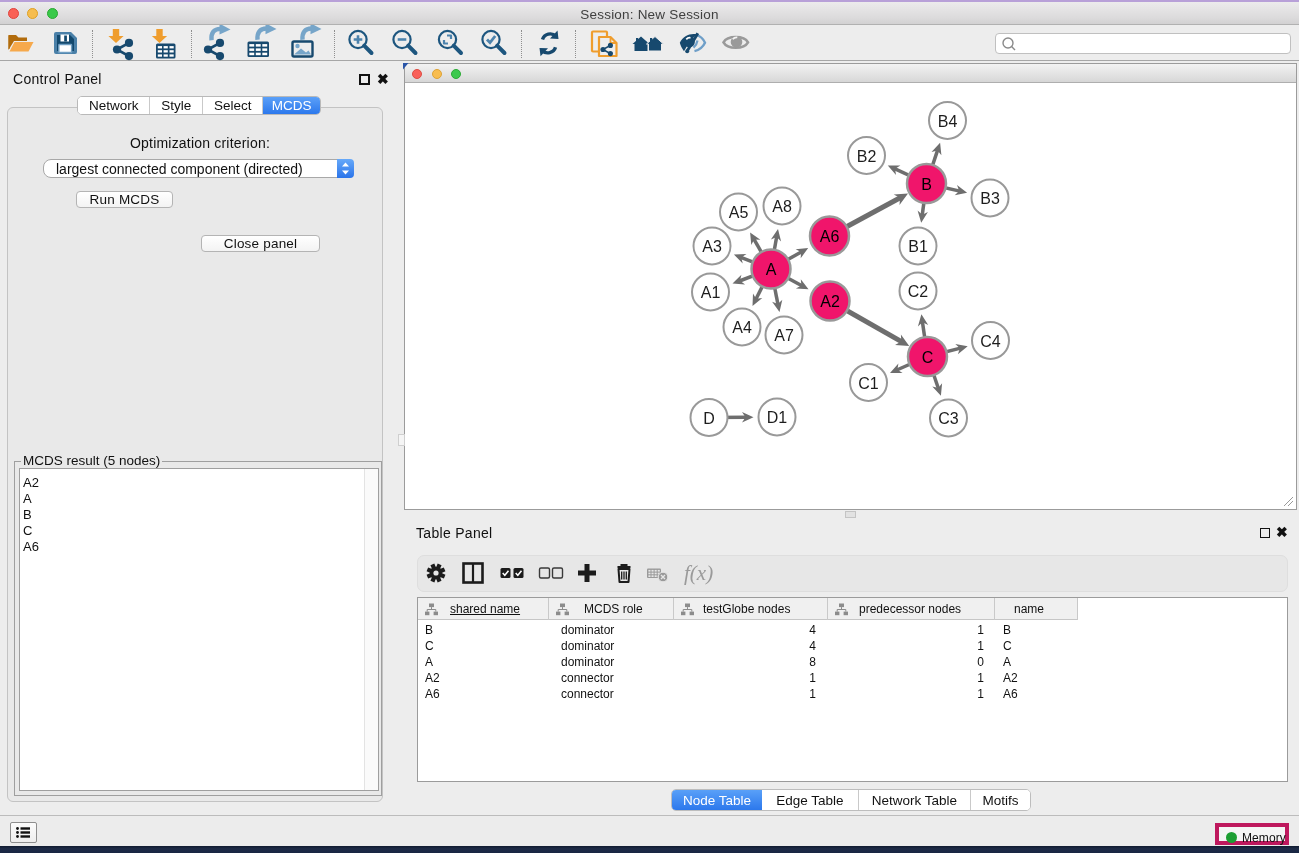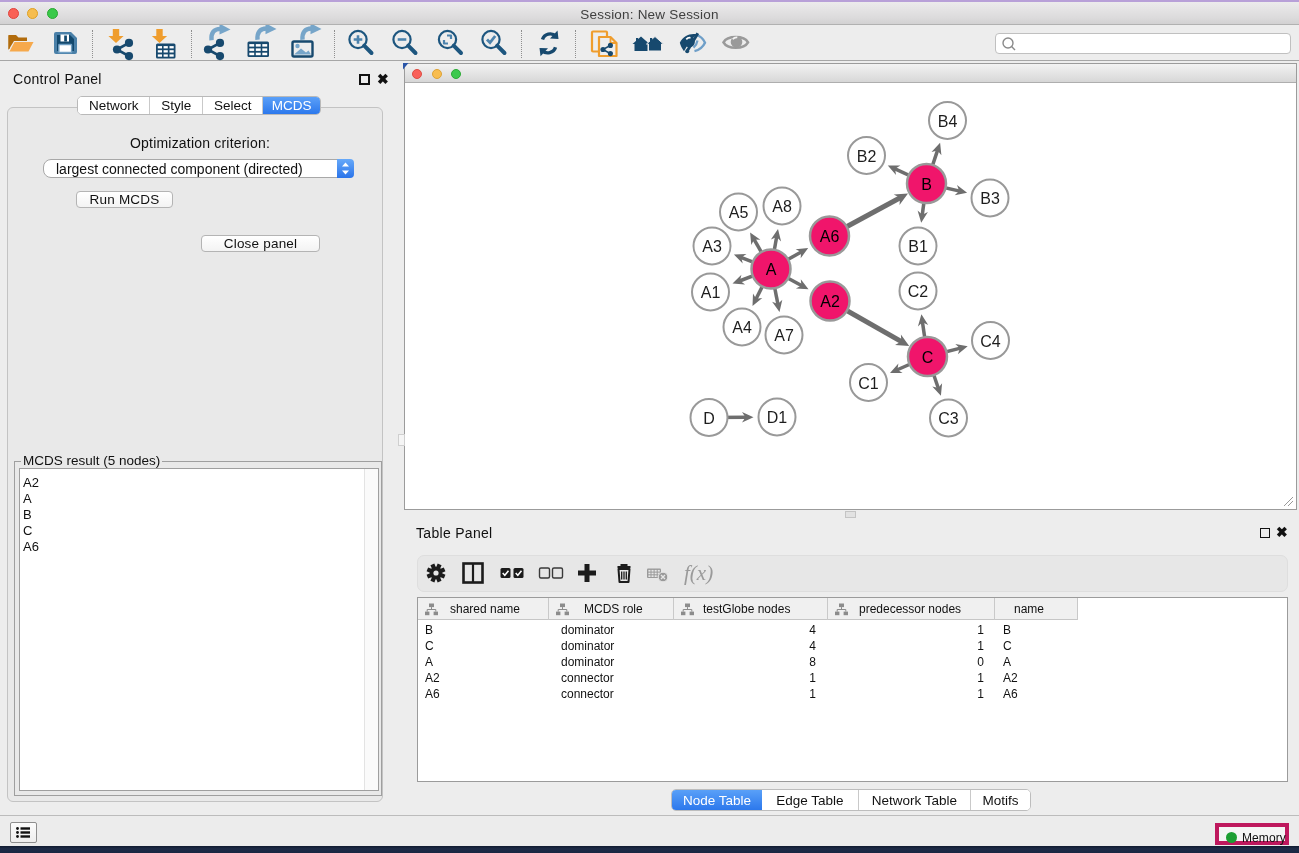--- a/index.html
+++ b/index.html
@@ -412,21 +412,21 @@
         <rect x="1" y="8.6" width="4.4" height="3.6" fill="#8c8c8c"></rect>
         <rect x="9.6" y="8.6" width="4.4" height="3.6" fill="#8c8c8c"></rect>
         <path d="M7.5,4.1 V6.5 M3.2,8.6 V6.5 H11.8 V8.6" fill="none" stroke="#8c8c8c" stroke-width="1"></path>
       </svg>
       <svg style="position:absolute; left:416px; top:4.5px;" width="15" height="13" viewBox="0 0 15 13">
         <rect x="5" y="0.5" width="5" height="3.6" fill="#8c8c8c"></rect>
         <rect x="1" y="8.6" width="4.4" height="3.6" fill="#8c8c8c"></rect>
         <rect x="9.6" y="8.6" width="4.4" height="3.6" fill="#8c8c8c"></rect>
         <path d="M7.5,4.1 V6.5 M3.2,8.6 V6.5 H11.8 V8.6" fill="none" stroke="#8c8c8c" stroke-width="1"></path>
       </svg>
-      <span class="hlabel" style="left:32px;">shared name</span>
+      <span class="hlabel" style="left:32px;text-decoration:underline;">shared name</span>
       <span class="hlabel" style="left:166px;">MCDS role</span>
       <span class="hlabel" style="left:285px;">testGlobe nodes</span>
       <span class="hlabel" style="left:441px;">predecessor nodes</span>
       <span class="hlabel" style="left:596px;">name</span>
       <div class="hsep" style="left:130px;"></div>
       <div class="hsep" style="left:255px;"></div>
       <div class="hsep" style="left:409px;"></div>
       <div class="hsep" style="left:576px;"></div>
       <div class="hsep" style="left:659px;"></div>
     </div>

